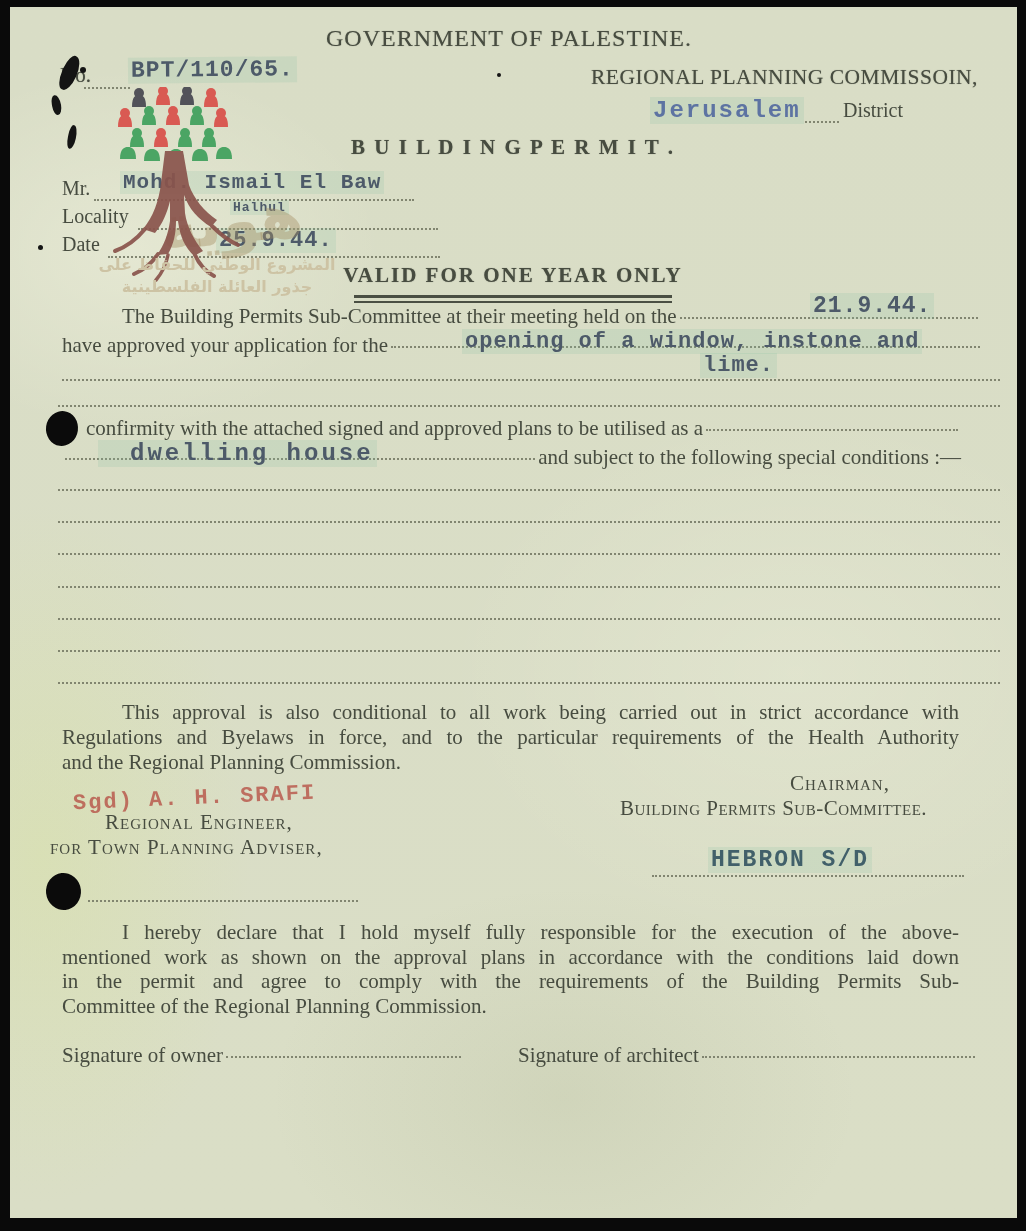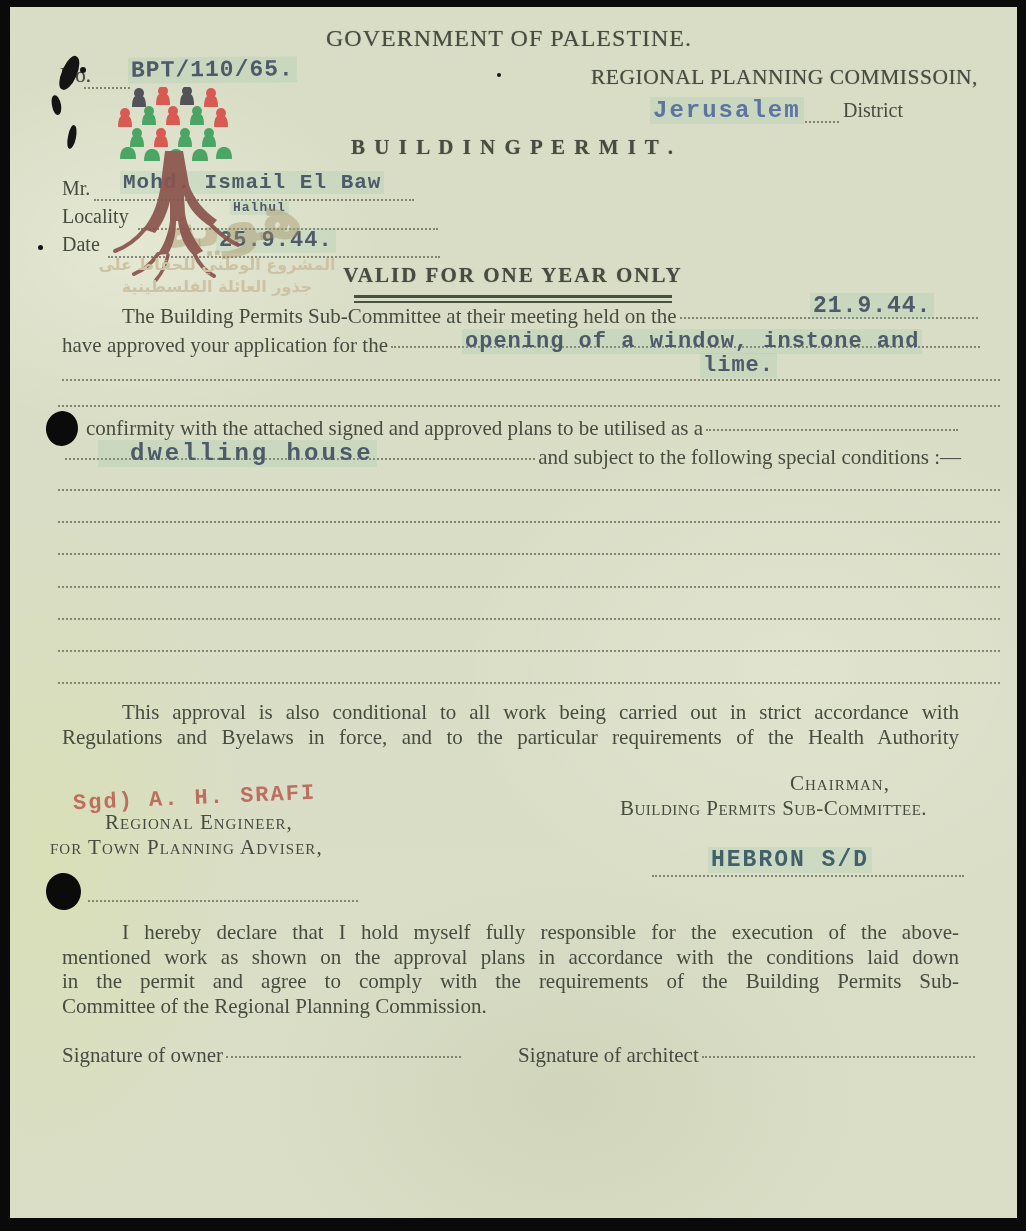--- a/index.html
+++ b/index.html
@@ -98,20 +98,21 @@
     <div class="dotline" style="left:48px;top:482px;width:942px;"></div>
     <div class="dotline" style="left:48px;top:514px;width:942px;"></div>
     <div class="dotline" style="left:48px;top:546px;width:942px;"></div>
     <div class="dotline" style="left:48px;top:579px;width:942px;"></div>
     <div class="dotline" style="left:48px;top:611px;width:942px;"></div>
     <div class="dotline" style="left:48px;top:643px;width:942px;"></div>
     <div class="dotline" style="left:48px;top:675px;width:942px;"></div>
 
     <div class="print justline" style="left:112px;right:58px;top:693px;font-size:21px;">This approval is also conditional to all work being carried out in strict accordance with</div>
     <div class="print justline" style="left:52px;right:58px;top:718px;font-size:21px;">Regulations and Byelaws in force, and to the particular requirements of the Health Authority</div>
+    <div class="print" style="left:52px;top:743px;font-size:21px;">and the Regional Planning Commission.</div>
 
     <div class="print sc" style="left:740px;top:764px;width:180px;text-align:center;font-size:21px;letter-spacing:1px;">Chairman,</div>
     <div class="print sc" style="left:610px;top:789px;font-size:21px;letter-spacing:0.5px;">Building Permits Sub-Committee.</div>
 
     <div class="typed" style="left:60px;top:779px;font-size:22px;color:rgba(184,90,78,0.85);background:none;letter-spacing:2px;transform:rotate(-2.5deg);">Sgd) A. H. SRAFI</div>
     <div class="print sc" style="left:95px;top:803px;font-size:21px;letter-spacing:1px;">Regional Engineer,</div>
     <div class="print sc" style="left:40px;top:828px;font-size:21px;letter-spacing:1px;">for Town Planning Adviser,</div>
 
     <div class="dotline" style="left:642px;top:868px;width:312px;"></div>
     <div class="typed" style="left:698px;top:840px;font-size:23px;color:#41606a;letter-spacing:2px;">HEBRON S/D</div>

